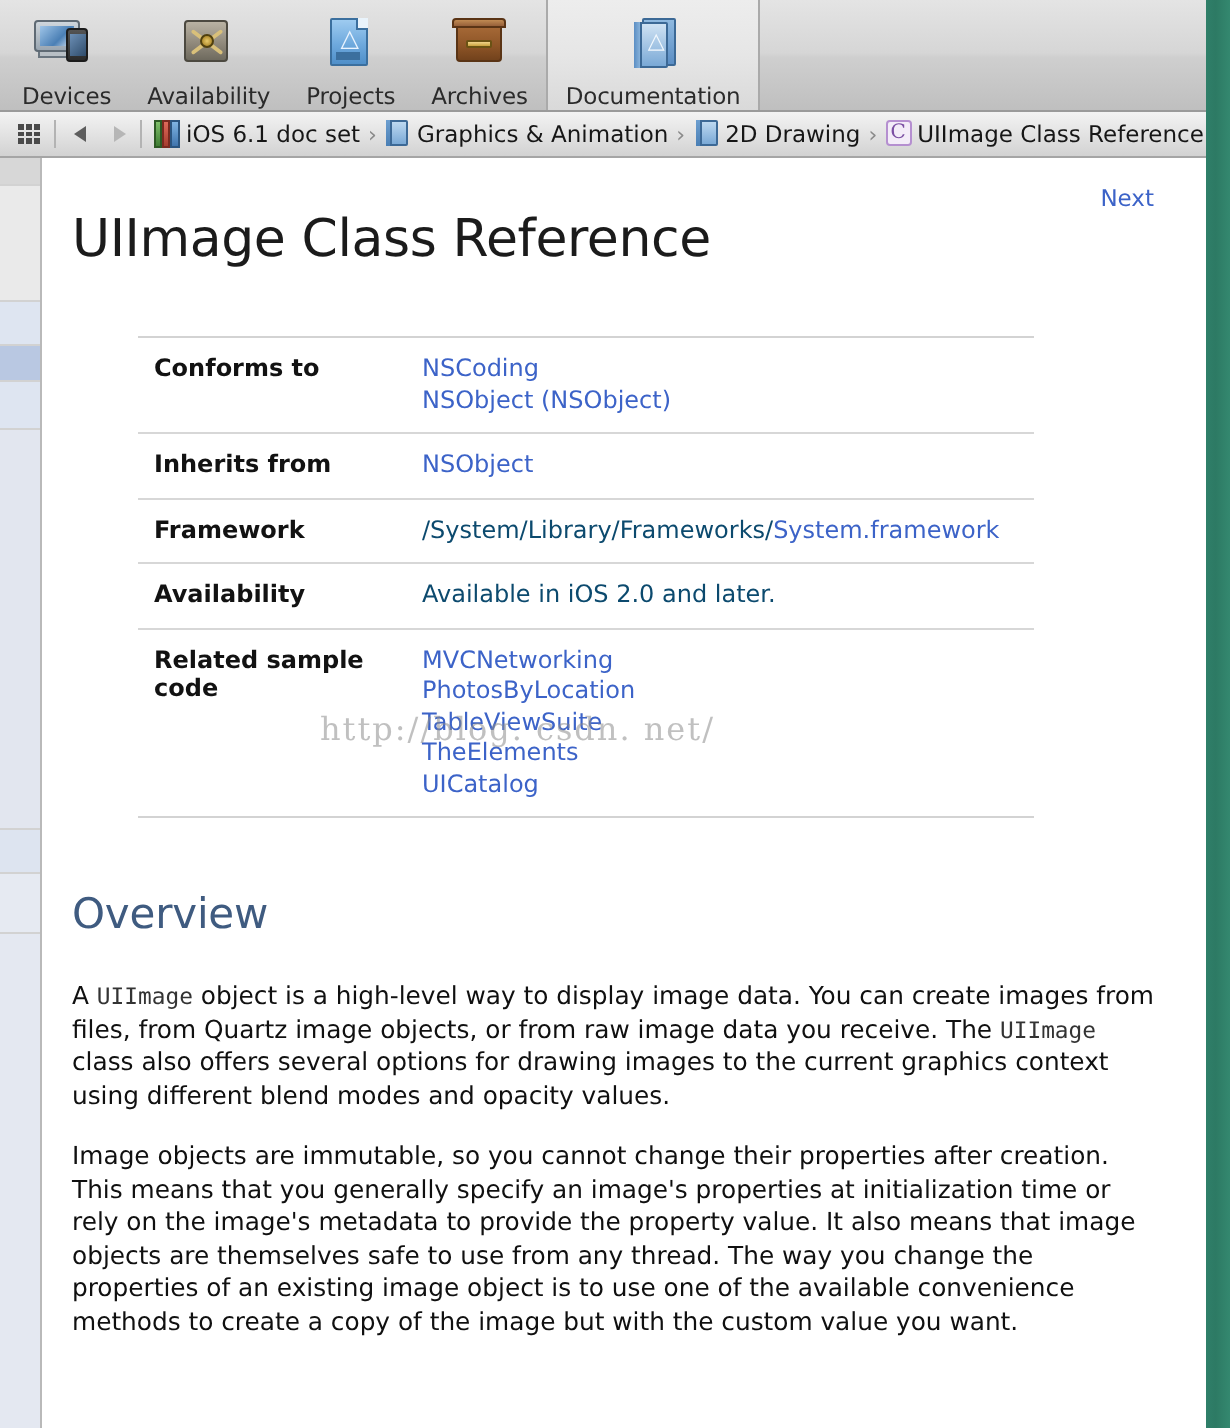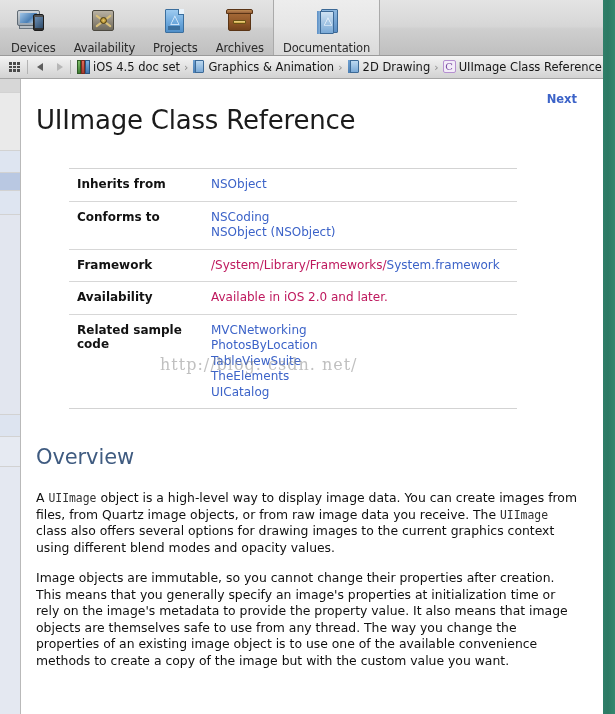--- a/index.html
+++ b/index.html
@@ -303,21 +303,21 @@
     width: 581px; height: 635px;
     background: #ffffff;
     overflow: hidden;
     z-index: 5;
   }
 
   .next-link {
     position: absolute;
     top: 13px; right: 26px;
     font-size: 11.5px;
-    font-weight: bold;
+    font-weight: normal;
     color: #3c63c8;
     cursor: pointer;
   }
 
   .page-title {
     margin: 26px 0 0 14px;
     font-size: 26px;
     font-weight: normal;
     color: #1b1b1b;
     letter-spacing: -0.2px;
@@ -344,21 +344,21 @@
     color: #121212;
     padding-left: 8px;
   }
   .spec td.v { color: #1a1a1a; }
   .spec a {
     color: #3c63c8;
     text-decoration: none;
     cursor: pointer;
   }
   .spec .v div { line-height: 15.5px; }
-  .spec .plain { color: #be185d; margin-top: 20px; }
+  .spec .plain { color: #0c4a6e; margin-top: 20px; }
 
   h2.section {
     margin: 36px 0 0 14px;
     font-size: 21px;
     font-weight: normal;
     color: #3f5b80;
     letter-spacing: -0.1px;
   }
   h2.section + .rule {
     margin: 6px 0 0 14px;
@@ -466,21 +466,21 @@
     <div class="navarrow back"></div>
     <div class="navarrow fwd"></div>
     <div class="vsep"></div>
 
     <div class="crumb">
       <span class="crumb-ico bi-docset">
         <span class="a"></span>
           <span class="b"></span>
           <span class="c"></span>
       </span>
-      <span>iOS 4.5 doc set</span>
+      <span>iOS 6.1 doc set</span>
     </div>
     <span class="crumb-sep">›</span>
 
     <div class="crumb">
       <span class="crumb-ico bi-book">
         <span class="bk"></span>
           <span class="sp"></span>
       </span>
       <span>Graphics &amp; Animation</span>
     </div>
@@ -518,30 +518,30 @@
 
   <div class="content">
 
     <div class="next-link">Next</div>
 
     <h1 class="page-title">UIImage Class Reference</h1>
 
     <table class="spec">
       <tbody id="spec-body">
           <tr>
-            <td class="k">Inherits from</td>
-            <td class="v">
-              <div><a>NSObject</a></div>
-            </td>
-          </tr>
-          <tr>
             <td class="k">Conforms to</td>
             <td class="v">
               <div><a>NSCoding</a></div>
               <div><a>NSObject (NSObject)</a></div>
+            </td>
+          </tr>
+          <tr>
+            <td class="k">Inherits from</td>
+            <td class="v">
+              <div><a>NSObject</a></div>
             </td>
           </tr>
           <tr>
             <td class="k">Framework</td>
             <td class="v">
               <div><span class="plain">/System/Library/Frameworks/</span><a>System.framework</a></div>
             </td>
           </tr>
           <tr>
             <td class="k">Availability</td>

